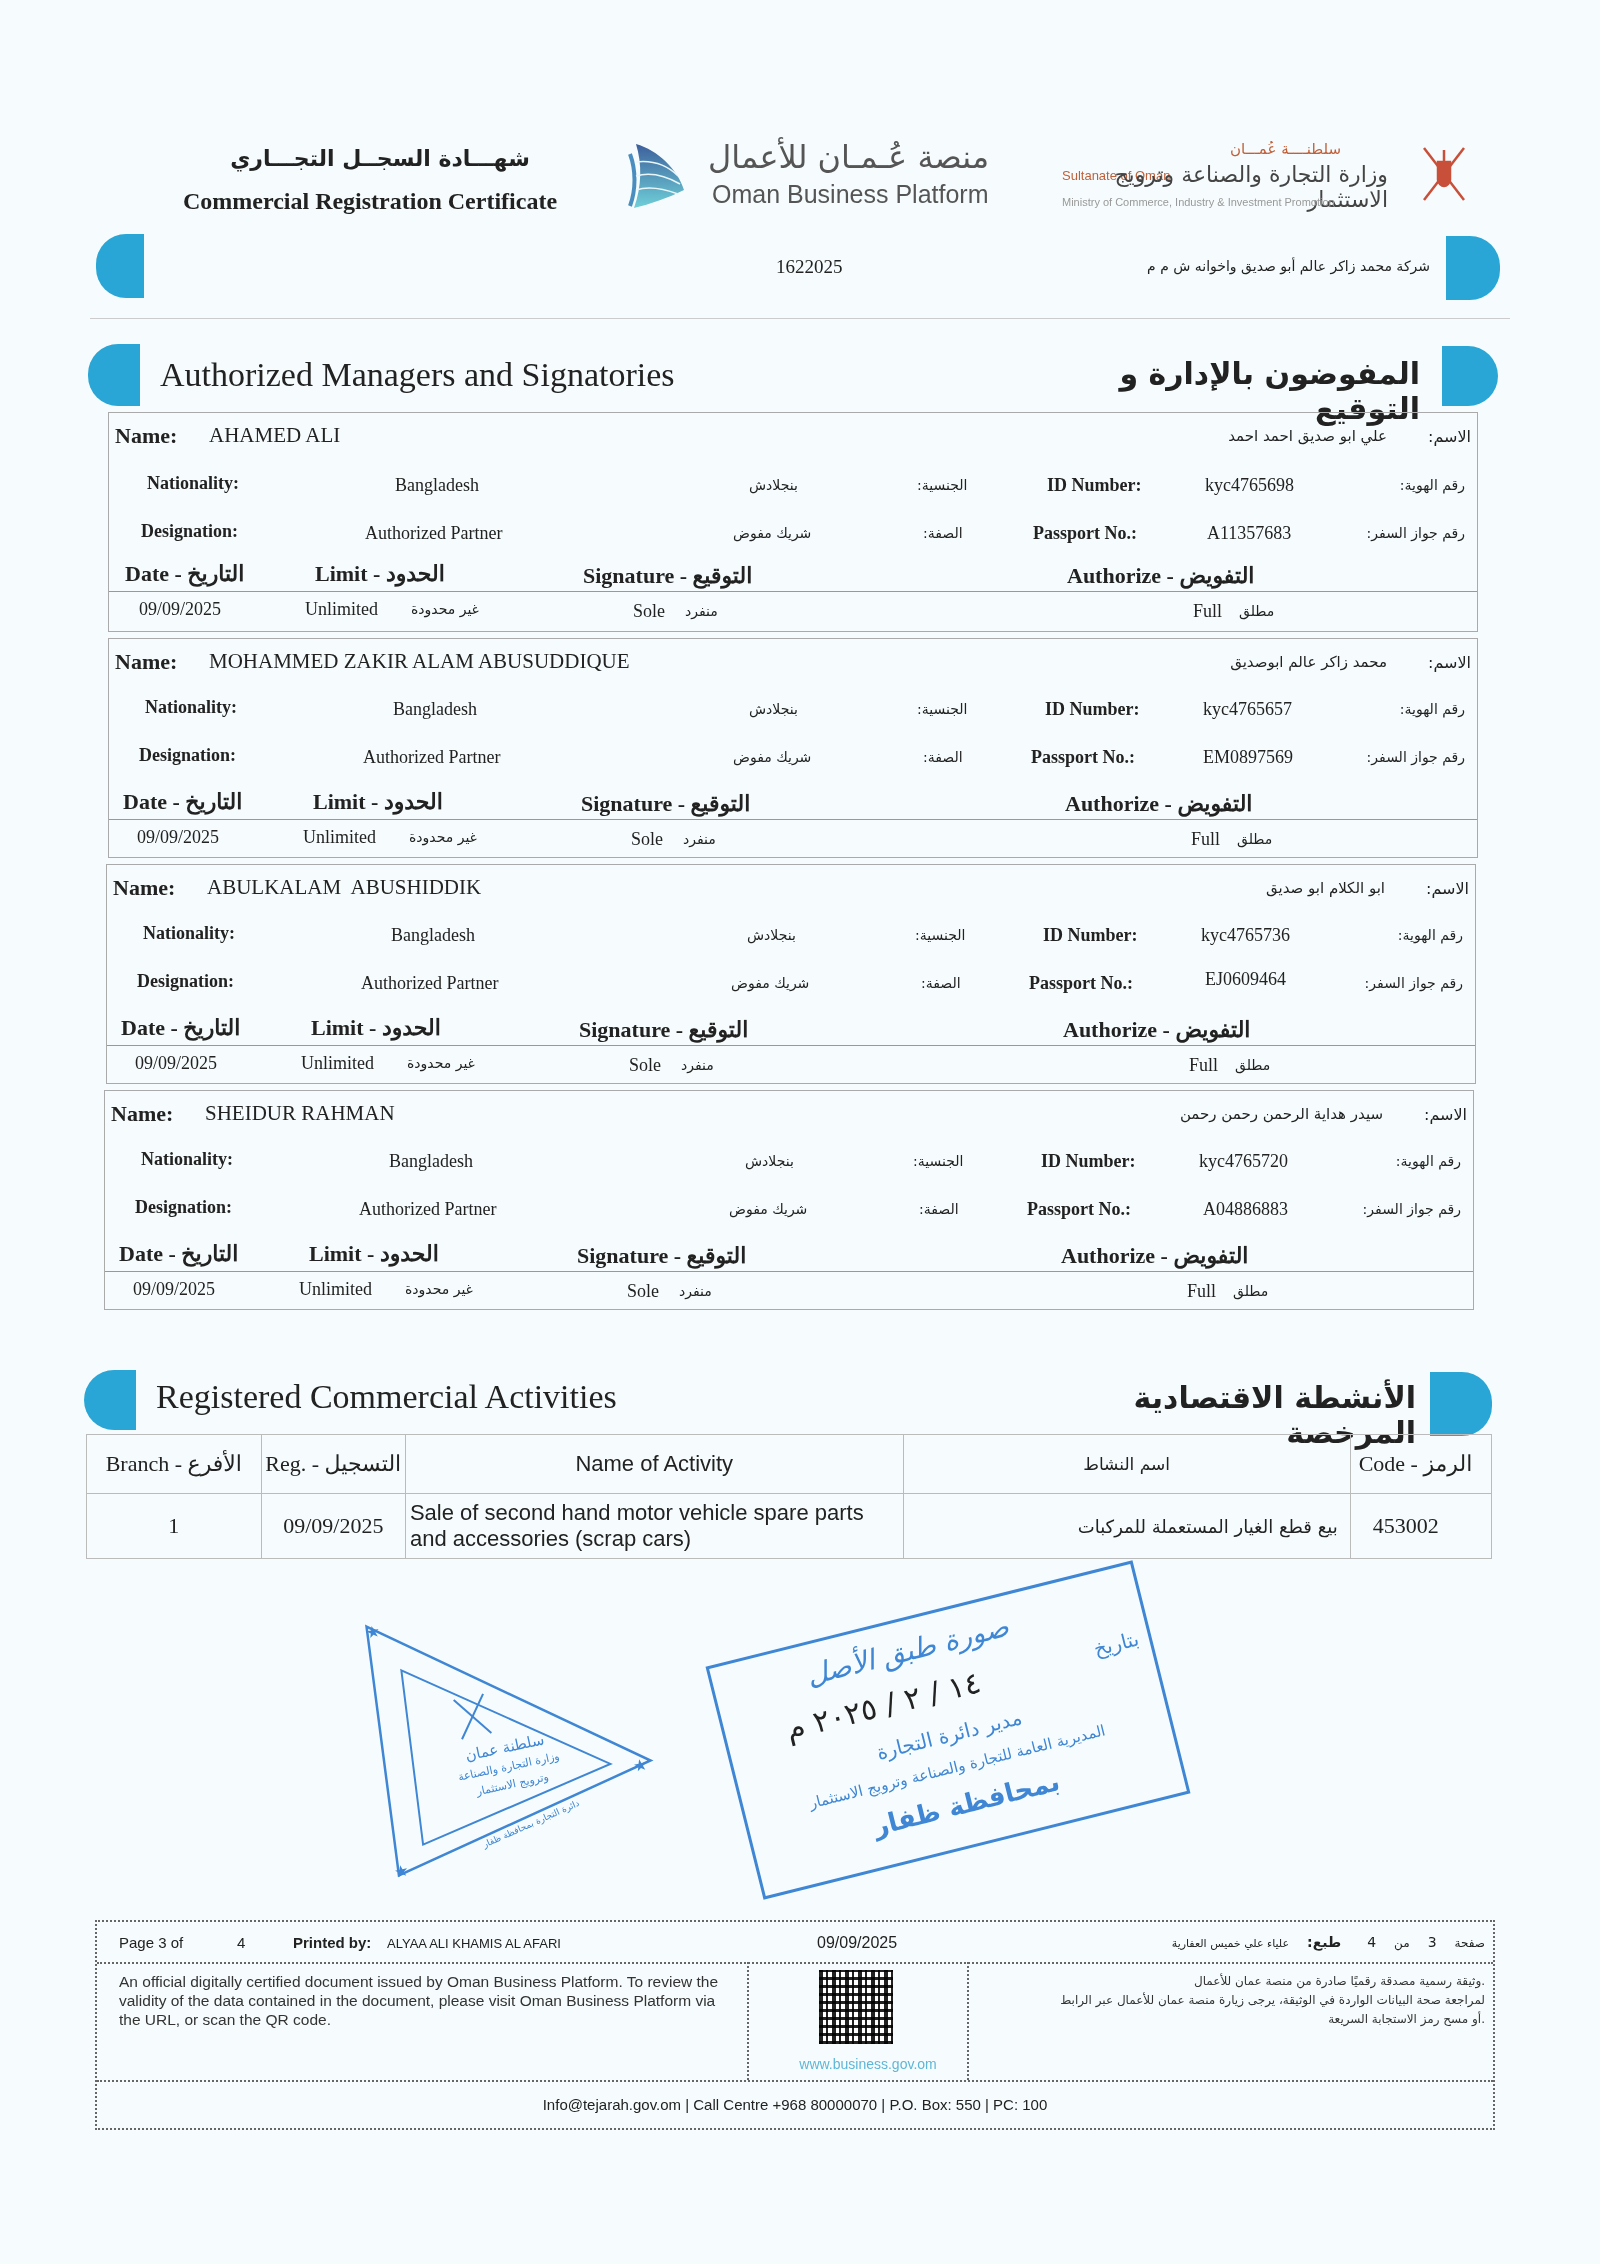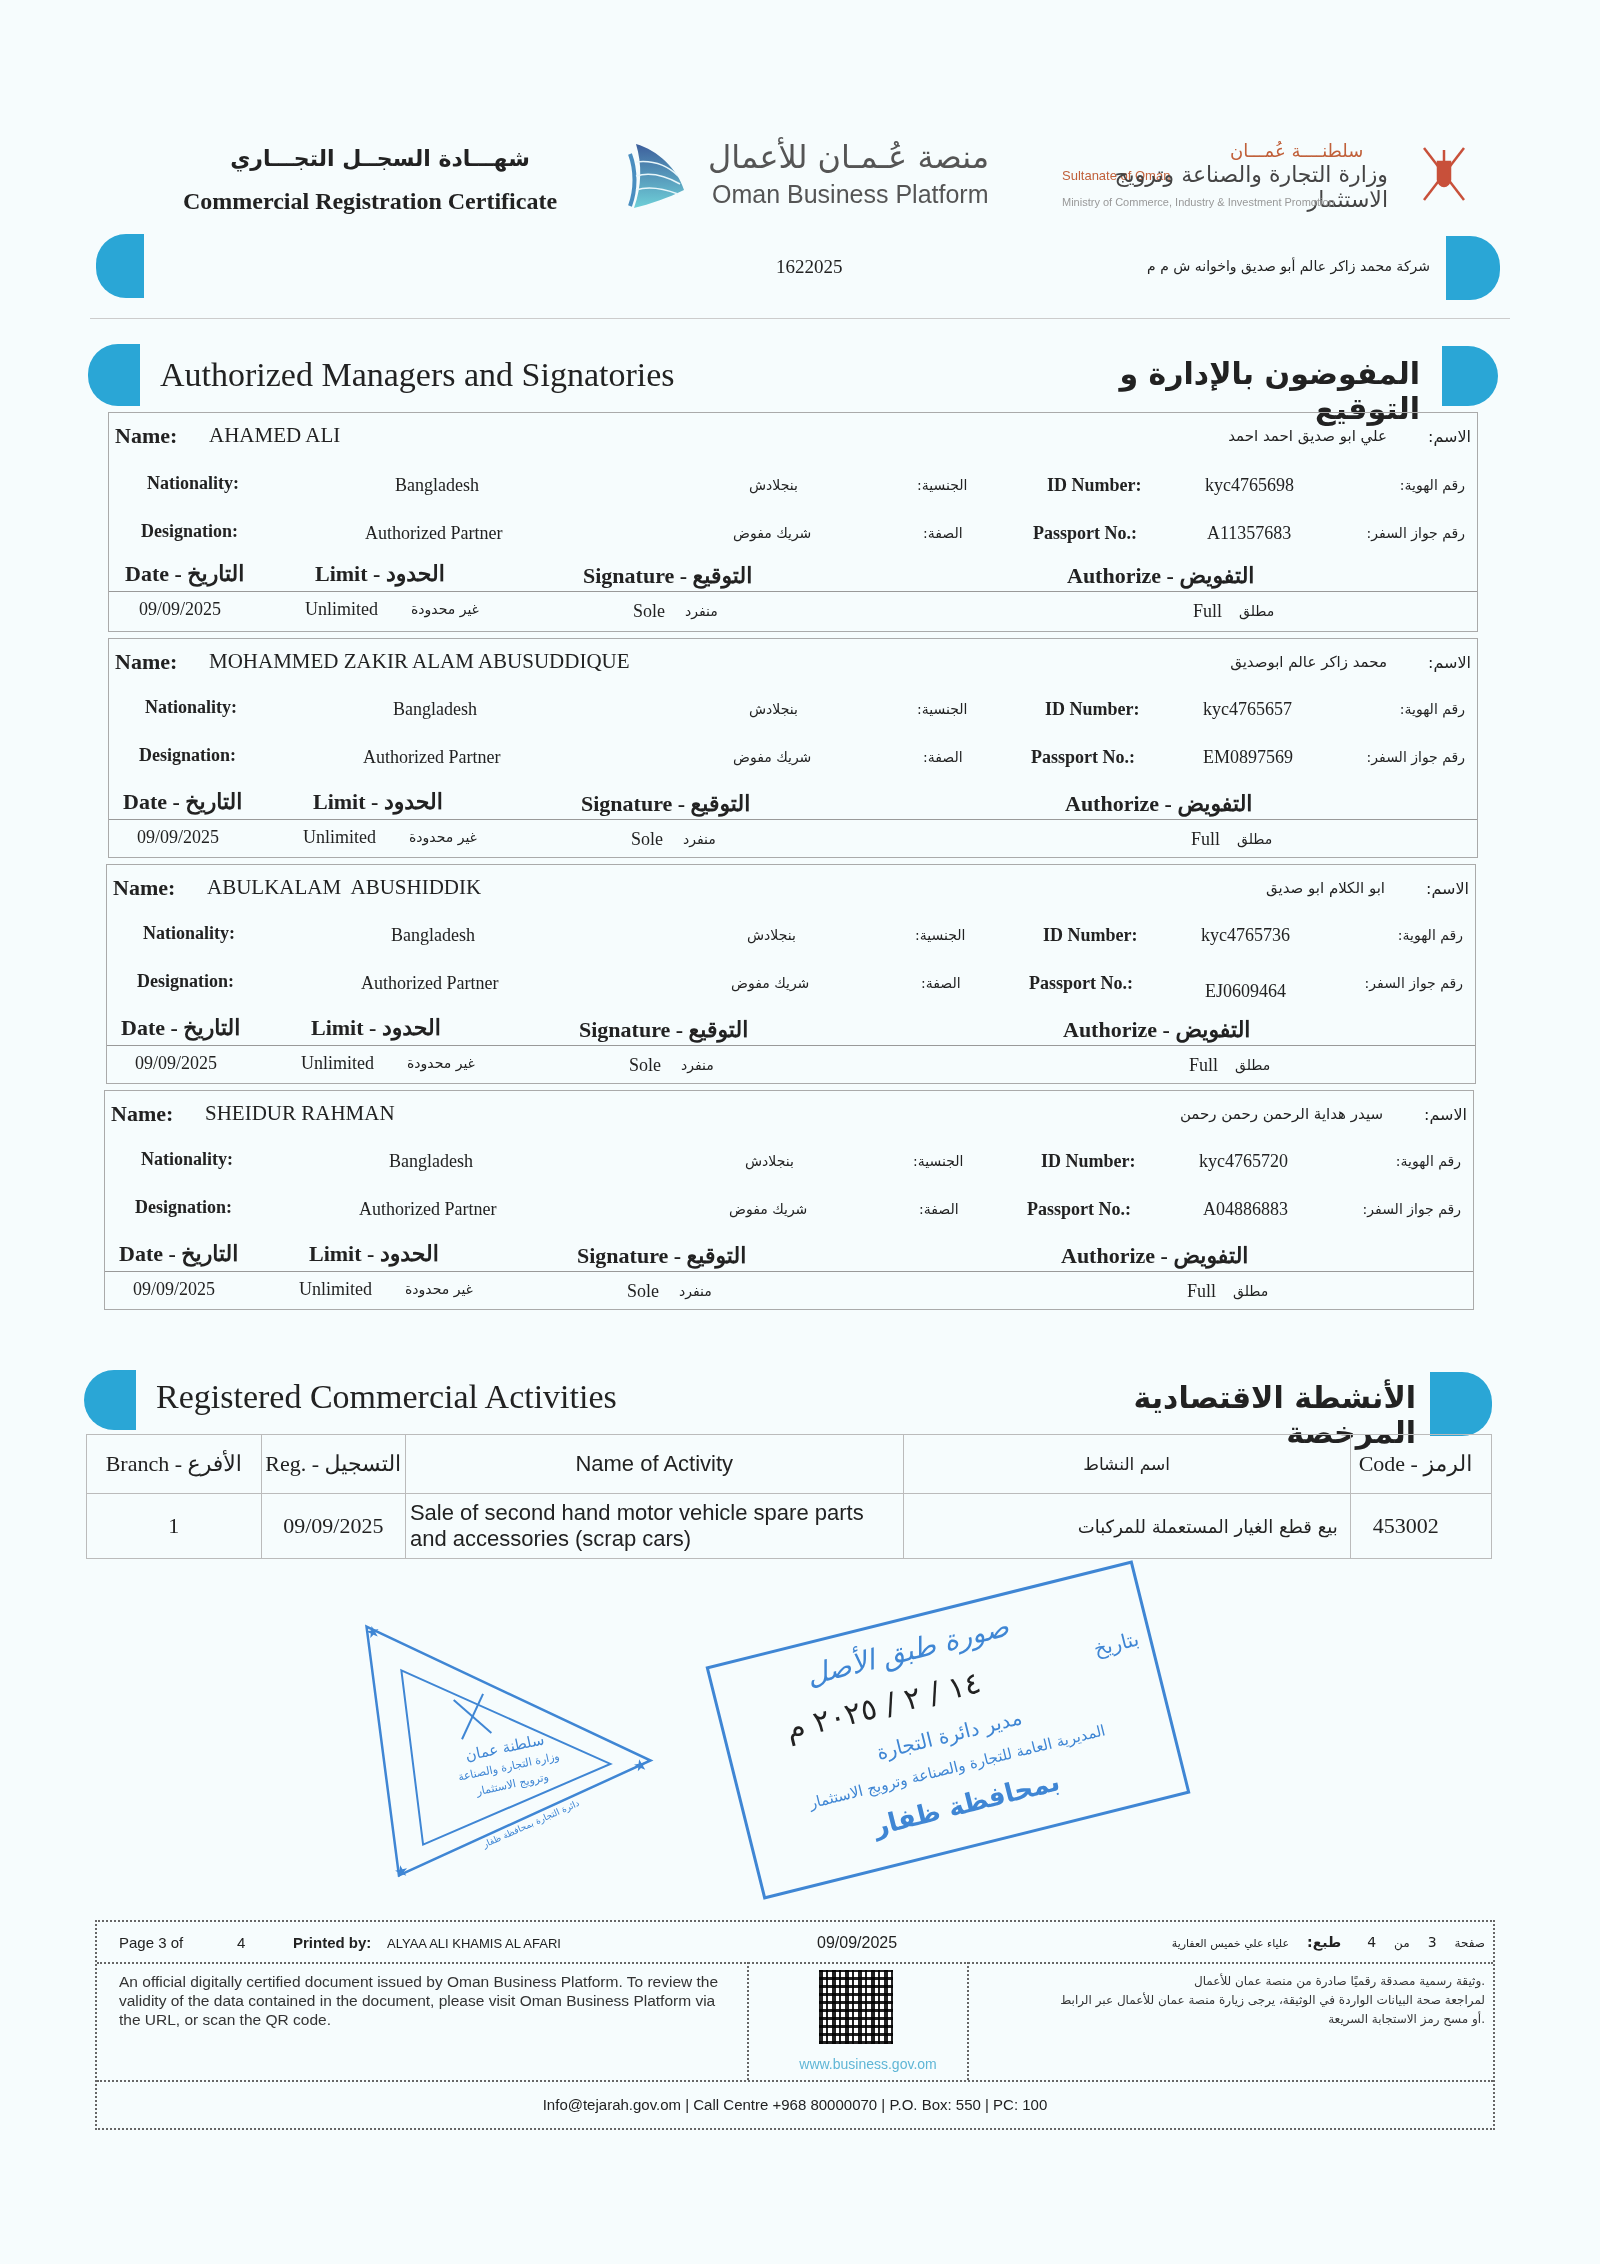--- a/index.html
+++ b/index.html
@@ -9,21 +9,21 @@
   .ar{direction:rtl;font-family:"DejaVu Sans",sans-serif;}
   .tab-l,.tab-r{position:absolute;background:#2aa6d6;}
   .tab-l{border-radius:30px 0 0 30px;}
   .tab-r{border-radius:0 30px 30px 0;}
   
   .hdr-cert-ar{left:190px;top:146px;width:380px;text-align:center;font-size:22px;font-weight:bold;}
   .hdr-cert-en{left:160px;top:188px;width:420px;text-align:center;font-size:24px;font-weight:bold;}
   .obp-ar{left:708px;top:138px;font-size:32px;color:#555;font-family:"DejaVu Sans",sans-serif;direction:rtl;}
   .obp-en{left:712px;top:180px;font-size:25px;color:#555;font-family:"Liberation Sans",sans-serif;}
   .min-sult-en{left:1062px;top:144px;font-size:13px;color:#c0603a;font-family:"Liberation Sans",sans-serif;margin-top:24px;}
-  .min-sult-ar{left:1230px;top:140px;font-size:18px;color:#c0603a;}
+  .min-sult-ar{left:1230px;top:140px;font-size:15px;color:#c0603a;}
   .min-name-ar{left:1058px;top:162px;width:330px;text-align:right;font-size:22px;color:#444;}
   .min-name-en{left:1062px;top:196px;font-size:11px;color:#999;font-family:"Liberation Sans",sans-serif;}
   .crno{left:776px;top:256px;font-size:19px;}
   .company-ar{left:1090px;top:258px;width:340px;text-align:right;font-size:14px;}
   .section-title{font-size:34px;}
   .section-title-ar{font-size:30px;font-weight:bold;}
   
   .mgr{position:absolute;left:108px;width:1370px;height:220px;border:1px solid #aaa;box-sizing:border-box;}
   .mgr .name-lbl{position:absolute;left:6px;top:10px;font-size:22px;font-weight:bold;}
   .mgr .name-val{position:absolute;left:100px;top:10px;font-size:21px;}
@@ -178,21 +178,21 @@
     <span class="ar-b" style="left:808px;top:62px">الجنسية:</span>
     <span class="lbl" style="left:936px;top:60px">ID Number:</span>
     <span class="val" style="left:1094px;top:60px">kyc4765736</span>
     <span class="ar-b" style="right:12px;top:62px">رقم الهوية:</span>
 
     <span class="lbl" style="left:30px;top:106px">Designation:</span>
     <span class="val" style="left:254px;top:108px">Authorized Partner</span>
     <span class="ar-s" style="left:624px;top:110px">شريك مفوض</span>
     <span class="ar-b" style="left:814px;top:110px">الصفة:</span>
     <span class="lbl" style="left:922px;top:108px">Passport No.:</span>
-    <span class="val" style="left:1098px;top:116px">EJ0609464</span>
+    <span class="val" style="left:1098px;top:104px">EJ0609464</span>
     <span class="ar-b" style="right:12px;top:110px">رقم جواز السفر:</span>
 
     <span class="hdr" style="left:14px;top:150px">Date - التاريخ</span>
     <span class="hdr" style="left:204px;top:150px">Limit - الحدود</span>
     <span class="hdr" style="left:472px;top:152px">Signature - التوقيع</span>
     <span class="hdr" style="left:956px;top:152px">Authorize - التفويض</span>
     <span class="sep" style="top:180px"></span>
     <span class="row-v" style="left:28px;top:188px">09/09/2025</span>
     <span class="row-v" style="left:194px;top:188px">Unlimited</span>
     <span class="ar-s" style="left:300px;top:190px">غير محدودة</span>

